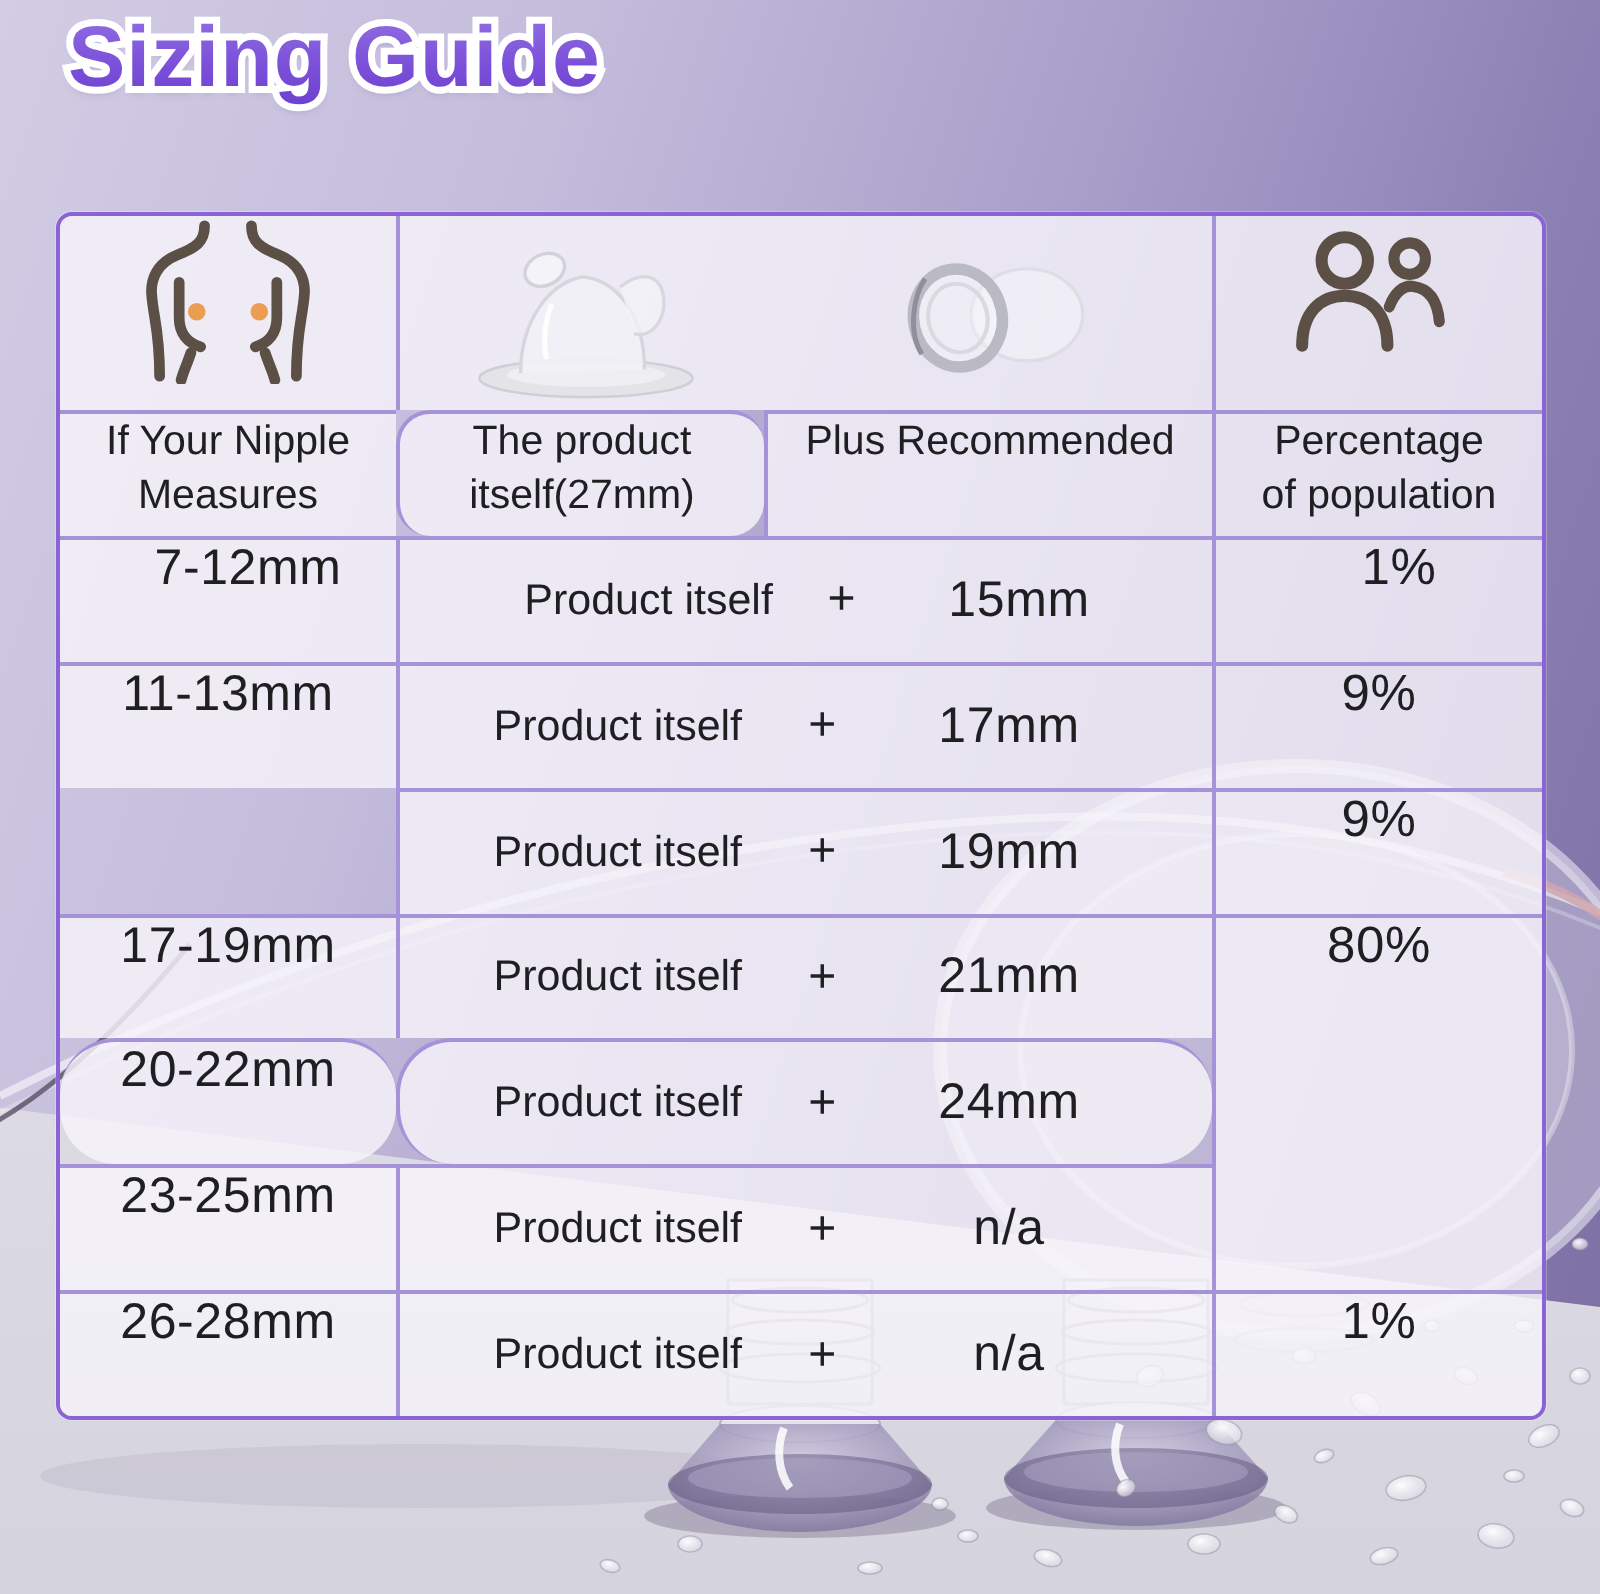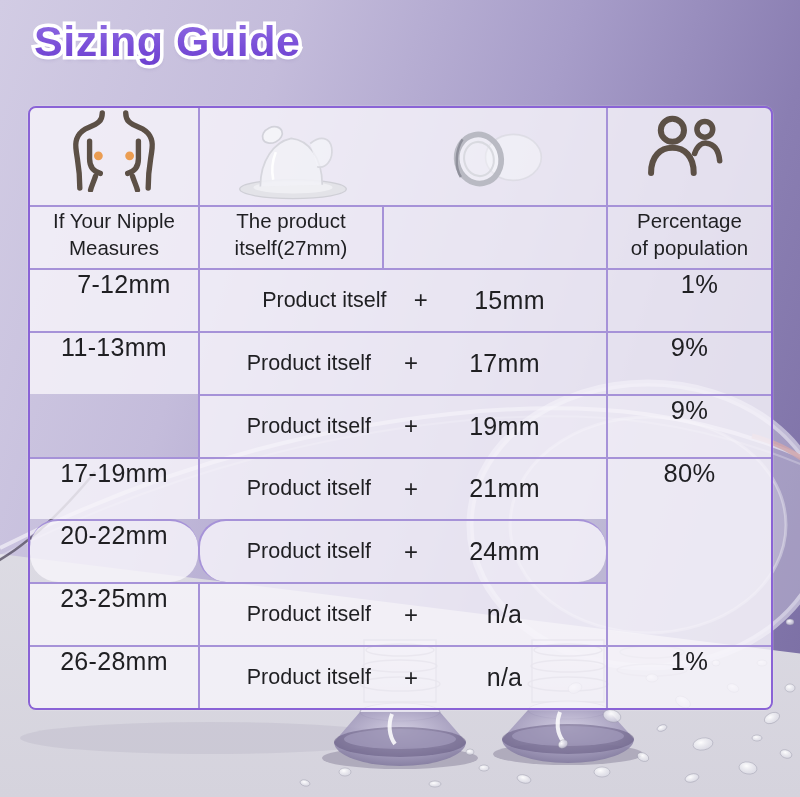--- a/index.html
+++ b/index.html
@@ -5,21 +5,21 @@
   html,body{margin:0;padding:0;}
   body{font-family:"Liberation Sans",sans-serif;}
   .stage{position:relative;width:800px;height:797px;overflow:hidden;
     background:linear-gradient(108deg,#d2cce4 0%,#c4bcdb 28%,#a79dc9 55%,#8a7eb2 78%,#7a6ea3 100%);}
   
   .surface{position:absolute;inset:0;
     background:linear-gradient(180deg,#f1f0f4 0%,#e2e1e8 45%,#d5d3dd 100%);
     clip-path:polygon(0 69.5%,100% 82%,100% 100%,0 100%);}
   .decor{position:absolute;inset:0;}
   
-  .title-wrap{position:absolute;left:34px;top:20px;font-size:43px;font-weight:800;letter-spacing:.5px;line-height:1;}
+  .title-wrap{position:absolute;left:34px;top:8px;font-size:43px;font-weight:800;letter-spacing:.5px;line-height:1;}
   .title-stroke{position:absolute;left:0;top:0;color:#fff;-webkit-text-stroke:7px #ffffff;
     text-shadow:0 3px 4px rgba(96,76,150,.35);}
   .title-fill{position:relative;color:#7b50d8;}
   @supports ((-webkit-background-clip:text)){
     .title-fill{background:linear-gradient(180deg,#9270e4 0%,#7a4fd8 60%,#6d40d0 100%);
       -webkit-background-clip:text;background-clip:text;color:transparent;}
   }
   
   .sizing-table{position:absolute;left:28px;top:106px;width:745px;height:604px;box-sizing:border-box;
     display:grid;grid-template-columns:168px 184px 224px 1fr;
@@ -36,21 +36,21 @@
   .combo{display:grid;grid-template-columns:46% 12% 34% 8%;align-items:center;}
   .combo .prod{font-size:21.5px;text-align:center;margin-left:31px;}
   .combo .plus{font-size:24px;text-align:center;}
   .combo .val{font-size:25px;letter-spacing:.3px;}
   .pct{font-size:25.5px;letter-spacing:.3px;}
   .imgcell{position:relative;}
   .imgcell svg{display:block;}
   .img-flange{position:absolute;left:14px;top:8px;}
   .img-insert{position:absolute;left:222px;top:10px;}
   
-  .c1{grid-column:1;} .c2{grid-column:2;} .c3{grid-column:3;} .c4{grid-column:4;}
+  .c1{grid-column:1;} .c2{grid-column:2;border-radius:17px;} .c3{grid-column:3;} .c4{grid-column:4;}
   .c23{grid-column:2 / span 2;}
   .r1{grid-row:1;} .r2{grid-row:2;} .r3{grid-row:3;padding-left:20px;} .r4{grid-row:4;} .r5{grid-row:5;}
   .r6{grid-row:6;} .r7{grid-row:7;border-radius:28px;} .r8{grid-row:8;} .r9{grid-row:9;}
   .r6s3{grid-row:6 / span 3;}
 </style>
 </head>
 <body>
 
 <div class="stage">
 
@@ -205,20 +205,21 @@
         </div>
     </div>
     <div class="cell c2 r2 bt bl hdr-label">
       <div>
           <span>The product</span>
           <span>itself(27mm)</span>
         </div>
     </div>
     <div class="cell c3 r2 bt bl hdr-label">
       <div>
+          <span>Plus Recommended</span>
         </div>
     </div>
     <div class="cell c4 r2 bt bl hdr-label">
       <div>
           <span>Percentage</span>
           <span>of population</span>
         </div>
     </div>
 
     <div class="cell c1 r3 bt measure">7-12mm</div>

